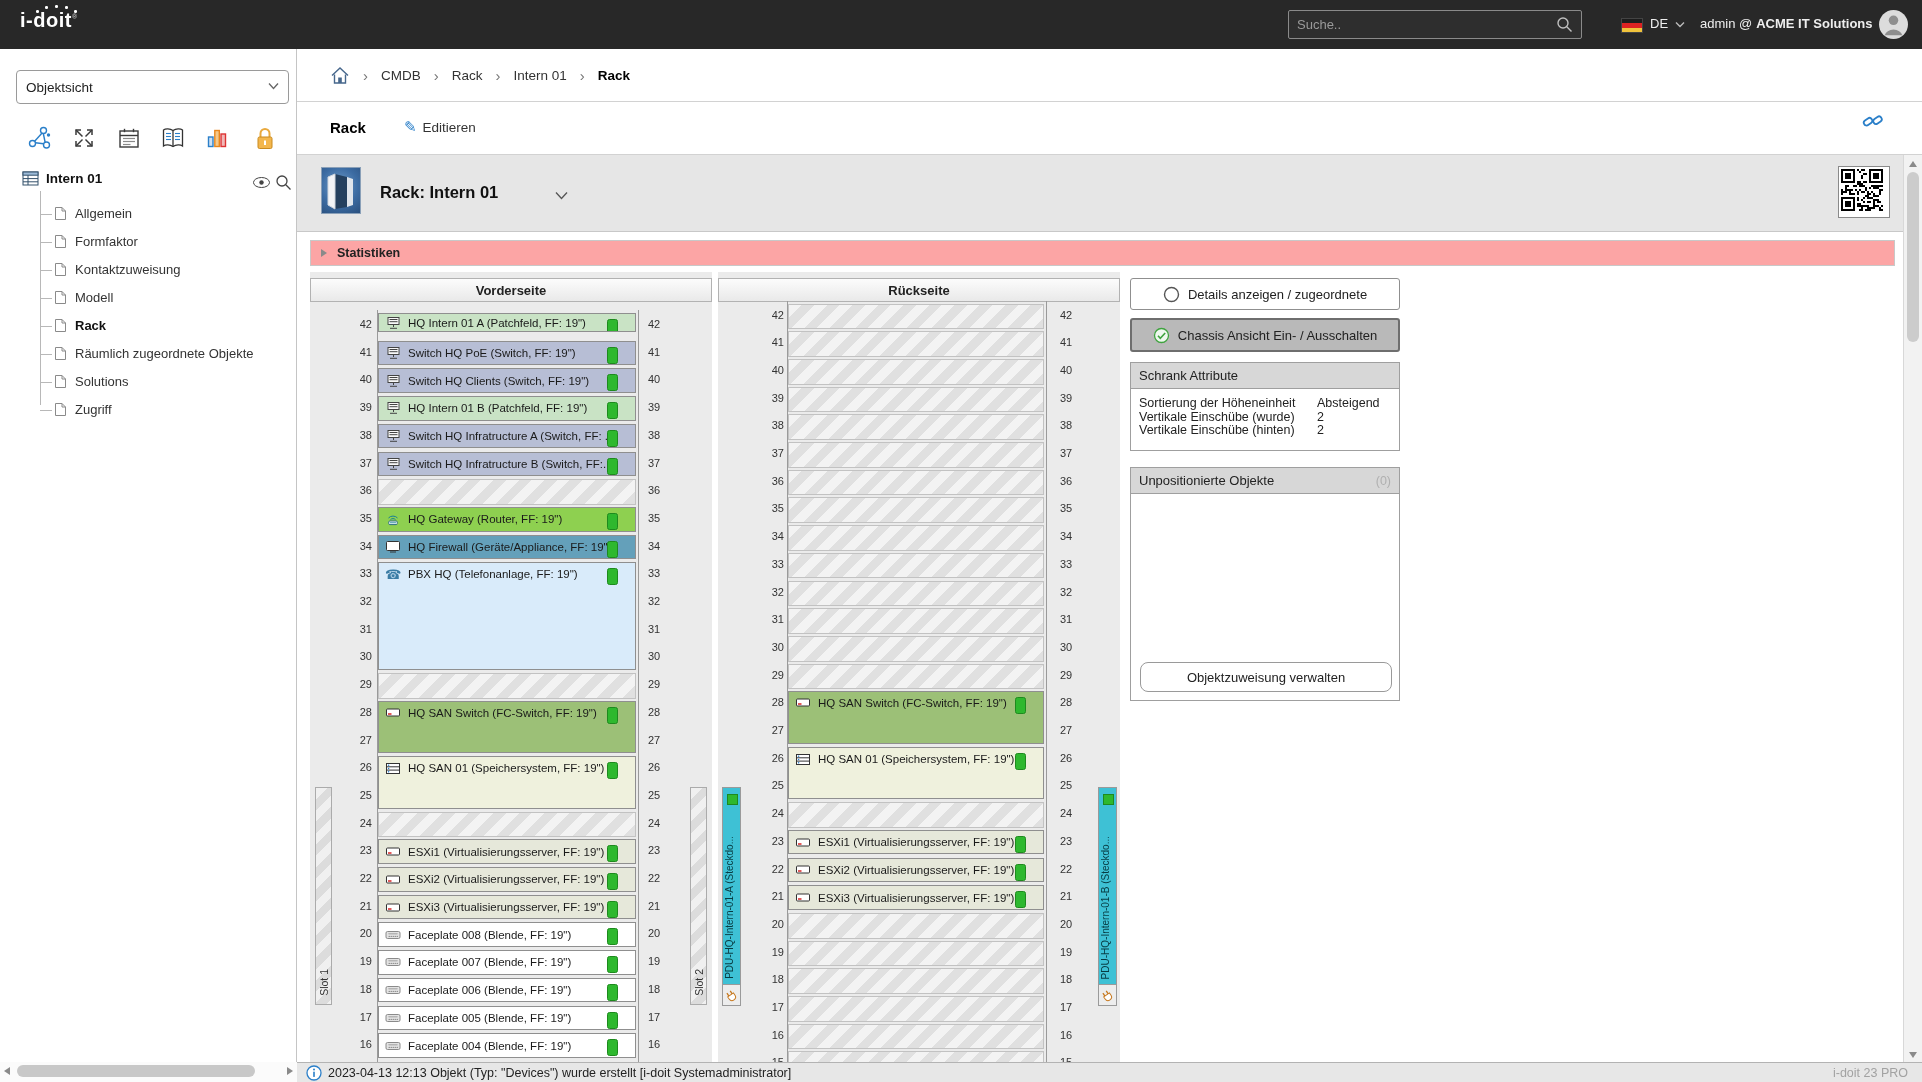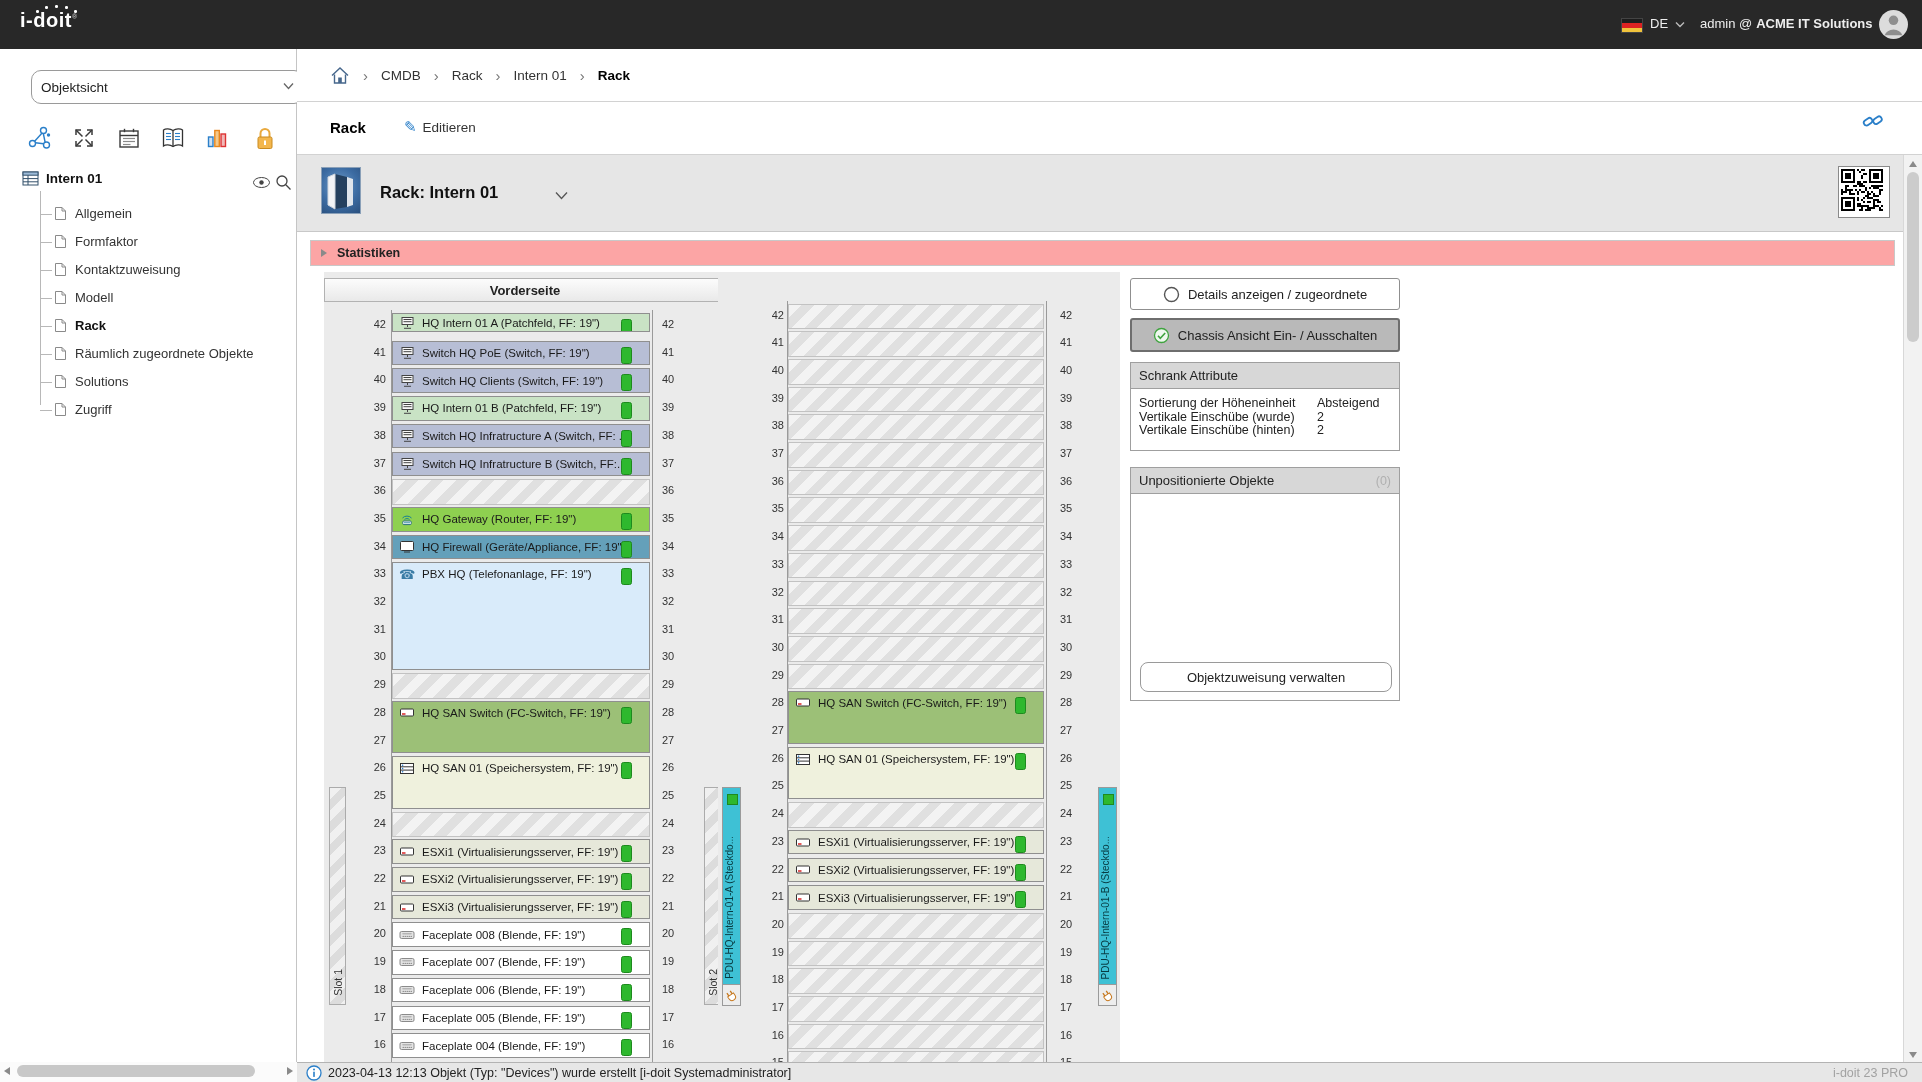--- a/index.html
+++ b/index.html
@@ -27,21 +27,21 @@
   #flag{position:absolute;left:1621px;top:18px;width:20px;height:13px;border:1px solid #444;}
   #flag i{display:block;height:33.33%;}
   #lang{position:absolute;left:1650px;top:16px;color:#eee;font-size:13px;}
   #lang-chev{position:absolute;left:1675px;top:21px;}
   #user-label{position:absolute;left:1700px;top:16px;font-size:13px;color:#eee;white-space:nowrap;}
   #user-label b{margin-left:4px;}
   #avatar{position:absolute;left:1878px;top:9px;}
 
   
   #sidebar{left:0;top:49px;width:296px;height:1013px;background:#fff;border-right:1px solid #c5c5c5;}
-  #view-select{position:absolute;left:31px;top:21px;width:262px;height:32px;border:1px solid #9a9a9a;border-radius:10px;background:#fff;display:flex;align-items:center;font-size:13.5px;color:#222;padding-left:9px;cursor:pointer;}
+  #view-select{position:absolute;left:16px;top:21px;width:262px;height:32px;border:1px solid #9a9a9a;border-radius:4px;background:#fff;display:flex;align-items:center;font-size:13.5px;color:#222;padding-left:9px;cursor:pointer;}
   #view-select .chev{position:absolute;right:9px;top:11px;}
   .tool-icon{position:absolute;top:75px;width:28px;height:28px;display:flex;align-items:center;justify-content:center;cursor:pointer;}
   #tree-root-row{position:absolute;left:22px;top:122px;display:flex;align-items:center;}
   #tree-root-label{font-size:13.5px;font-weight:bold;color:#111;margin-left:7px;}
   #tree-eye{position:absolute;left:252px;top:127px;cursor:pointer;}
   #tree-search{position:absolute;left:275px;top:125px;cursor:pointer;}
   .tree-item{position:absolute;left:54px;display:flex;align-items:center;cursor:pointer;}
   .tree-item .lbl{font-size:13px;color:#333;margin-left:8px;white-space:nowrap;}
   .tree-item .lbl.bold{font-weight:bold;color:#111;}
   .tree-line{position:absolute;background:#b8b8b8;}
@@ -116,20 +116,29 @@
 <div class="abs" id="navbar">
   <div id="logo">
     <span class="dots">
       <i style="left:2px;top:5px"></i>
         <i style="left:11px;top:1px"></i>
         <i style="left:21px;top:0"></i>
         <i style="left:31px;top:1px"></i>
         <i style="left:40px;top:5px"></i>
     </span>
     <span>i-doit</span><sup>®</sup>
+  </div>
+  <div id="nav-search">
+    <input type="text" placeholder="Suche.." style="">
+    <span class="mag">
+      <svg width="17" height="17" viewBox="0 0 17 17" fill="none" stroke="#c0c0c0" stroke-width="1.4">
+          <circle cx="7" cy="7" r="5"></circle>
+          <line x1="10.8" y1="10.8" x2="15.5" y2="15.5"></line>
+        </svg>
+    </span>
   </div>
   <div id="flag">
     <i style="background:#1d1d1d"></i>
       <i style="background:#d22"></i>
       <i style="background:#f0c33c"></i>
   </div>
   <div id="lang">DE</div>
   <div id="lang-chev">
     <svg width="10" height="7" viewBox="0 0 10 7" fill="none" stroke="#bbb" stroke-width="1.4">
         <polyline points="1,1.5 5,5.5 9,1.5"></polyline>
@@ -500,21 +509,21 @@
         <rect x="2" y="16" width="3" height="3" fill="#000"></rect>
       </svg>
     </div>
 </div>
 
 <div class="abs" id="stats-bar">
   <span id="stats-tri"></span>
   <span id="stats-label">Statistiken</span>
 </div>
 
-<div class="rack-block" id="front-block" style="left:324px">
+<div class="rack-block" id="front-block" style="left:310px">
     <div class="rack-header">Vorderseite</div>
     <div class="rack-cage" style="left: 67px; top: 38px; width: 260px; height: 752px;"></div>
     <div class="unit-num" style="left: 28px; top: 46px; text-align: right;">42</div>
     <div class="unit-num" style="left: 338px; top: 46px;">42</div>
     <div class="unit-num" style="left: 28px; top: 73.7px; text-align: right;">41</div>
     <div class="unit-num" style="left: 338px; top: 73.7px;">41</div>
     <div class="unit-num" style="left: 28px; top: 101.4px; text-align: right;">40</div>
     <div class="unit-num" style="left: 338px; top: 101.4px;">40</div>
     <div class="unit-num" style="left: 28px; top: 129.1px; text-align: right;">39</div>
     <div class="unit-num" style="left: 338px; top: 129.1px;">39</div>
@@ -806,20 +815,21 @@
       <span class="ind"></span>
     </div>
     <div class="vstrip slot-strip" style="left: 5px; top: 515px; width: 17px; height: 218px;">
       <span class="slabel">Slot 1</span>
     </div>
     <div class="vstrip slot-strip" style="left: 380px; top: 515px; width: 17px; height: 218px;">
       <span class="slabel">Slot 2</span>
     </div>
   </div>
 <div class="rack-block" id="back-block" style="left:718px">
+    <div class="rack-header">Rückseite</div>
     <div class="rack-cage" style="left: 69px; top: 28.5px; width: 258px; height: 761.5px;"></div>
     <div class="unit-num" style="left: 32px; top: 36.5px; text-align: right;">42</div>
     <div class="unit-num" style="left: 342px; top: 36.5px;">42</div>
     <div class="unit-num" style="left: 32px; top: 64.2px; text-align: right;">41</div>
     <div class="unit-num" style="left: 342px; top: 64.2px;">41</div>
     <div class="unit-num" style="left: 32px; top: 91.9px; text-align: right;">40</div>
     <div class="unit-num" style="left: 342px; top: 91.9px;">40</div>
     <div class="unit-num" style="left: 32px; top: 119.6px; text-align: right;">39</div>
     <div class="unit-num" style="left: 342px; top: 119.6px;">39</div>
     <div class="unit-num" style="left: 32px; top: 147.3px; text-align: right;">38</div>

